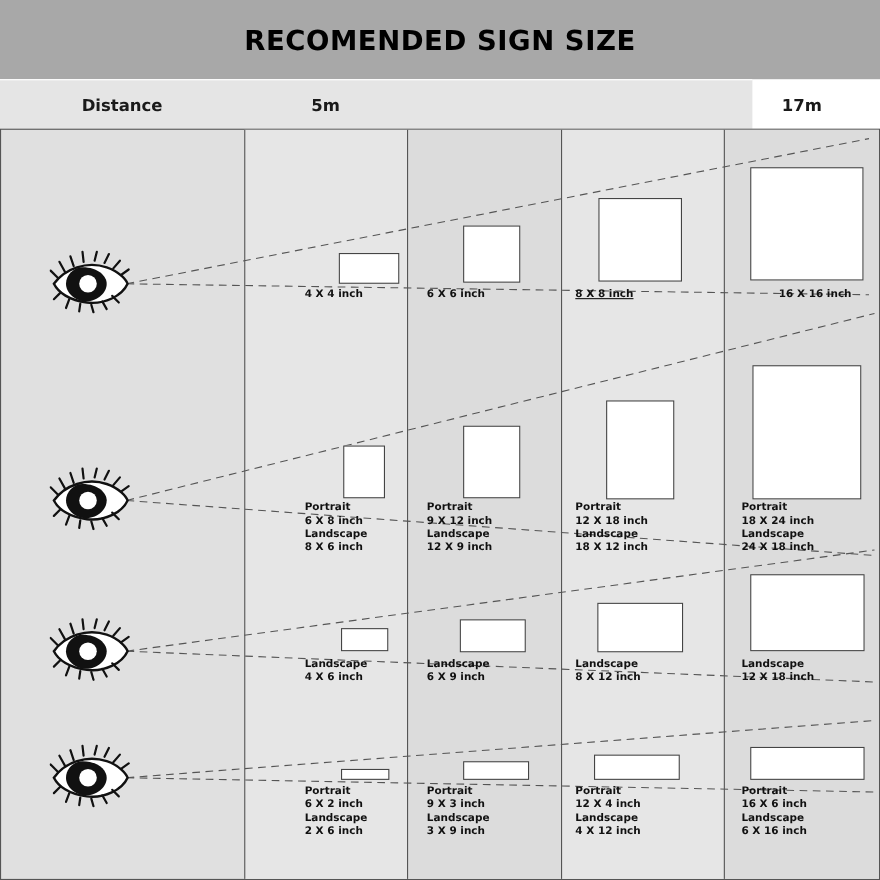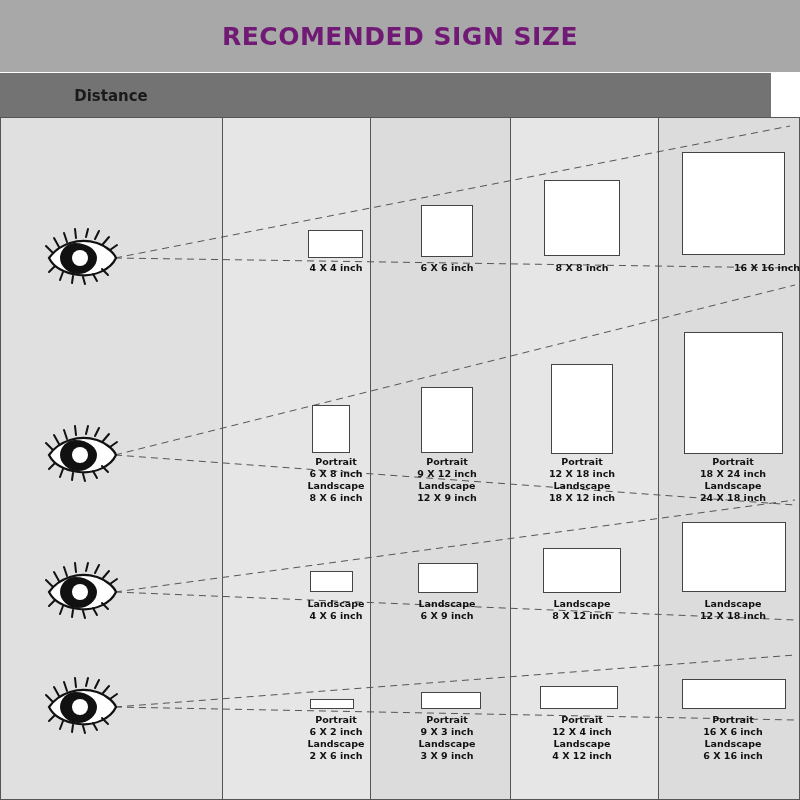--- a/index.html
+++ b/index.html
@@ -23,29 +23,29 @@
     width: 800px; height: 72px;
     background: #a8a8a8;
     display: flex;
     align-items: center;
     justify-content: center;
   }
   #title-text {
     font-size: 25px;
     font-weight: bold;
     letter-spacing: 0.5px;
-    color: #701a75;
+    color: #000000;
   }
 
   
   #header-row {
     position: absolute;
     left: 0; top: 72px;
-    width: 771px; height: 45px;
-    background: #737373;
+    width: 684px; height: 45px;
+    background: #e5e5e5;
     border-top: 1px solid #ffffff;
   }
   .header-cell {
     position: absolute;
     top: 0;
     height: 45px;
     display: flex;
     align-items: center;
     justify-content: center;
     font-size: 15px;
@@ -96,39 +96,40 @@
   .sign {
     position: absolute;
     background: #ffffff;
     border: 1px solid #444444;
     box-sizing: border-box;
   }
 
   
   .caption {
     position: absolute;
-    text-align: center;
     font-size: 9.5px;
     font-weight: bold;
     line-height: 12px;
     color: #111111;
     white-space: pre;
   }
 </style>
 </head>
 <body>
 
 <div id="page">
 
   <div id="title-bar">
     <div id="title-text">RECOMENDED SIGN SIZE</div>
   </div>
 
   <div id="header-row">
     <div class="header-cell" style="left:0px;width:222px;">Distance</div>
+    <div class="header-cell" style="left:222px;width:148px;">5m</div>
+    <div class="header-cell" style="left:658px;width:142px;">17m</div>
   </div>
 
   <div id="body-area">
     <div class="col-band" style="left:221px;width:148px;"></div>
     <div class="col-band alt" style="left:369px;width:140px;"></div>
     <div class="col-band" style="left:509px;width:148px;"></div>
     <div class="col-band alt" style="left:657px;width:141px;"></div>
 
     <div class="col-sep" style="left:221px;"></div>
     <div class="col-sep" style="left:369px;"></div>
@@ -249,21 +250,21 @@
     </svg>
   </div>
 
   <div class="sign" style="left:308px; top:230px; width:55px; height:28px;"></div>
   <div class="caption" style="left:277px; top:262px; width:118px;">4 X 4 inch</div>
 
   <div class="sign" style="left:421px; top:205px; width:52px; height:52px;"></div>
   <div class="caption" style="left:388px; top:262px; width:118px;">6 X 6 inch</div>
 
   <div class="sign" style="left:544px; top:180px; width:76px; height:76px;"></div>
-  <div class="caption" style="left:523px; top:262px; width:118px;">8 X 8 inch</div>
+  <div class="caption" style="left:523px; top:262px; width:118px;text-decoration:underline;">8 X 8 inch</div>
 
   <div class="sign" style="left:682px; top:152px; width:103px; height:103px;"></div>
   <div class="caption" style="left:708px; top:262px; width:118px;">16 X 16 inch</div>
 
   <div class="sign" style="left:312px; top:405px; width:38px; height:48px;"></div>
   <div class="caption" style="left:277px; top:456px; width:118px;">Portrait
 6 X 8 inch
 Landscape
 8 X 6 inch</div>
 

